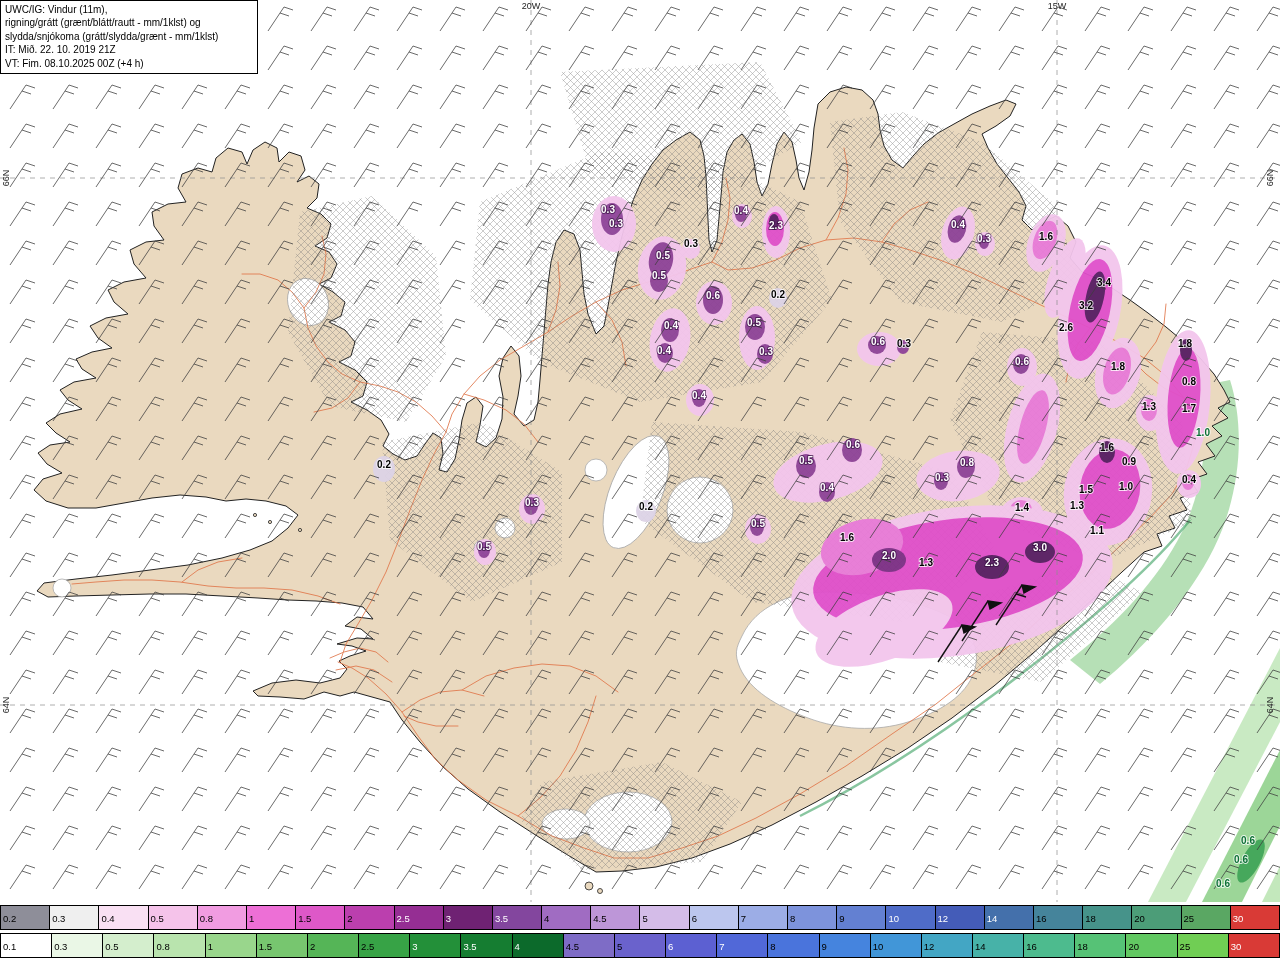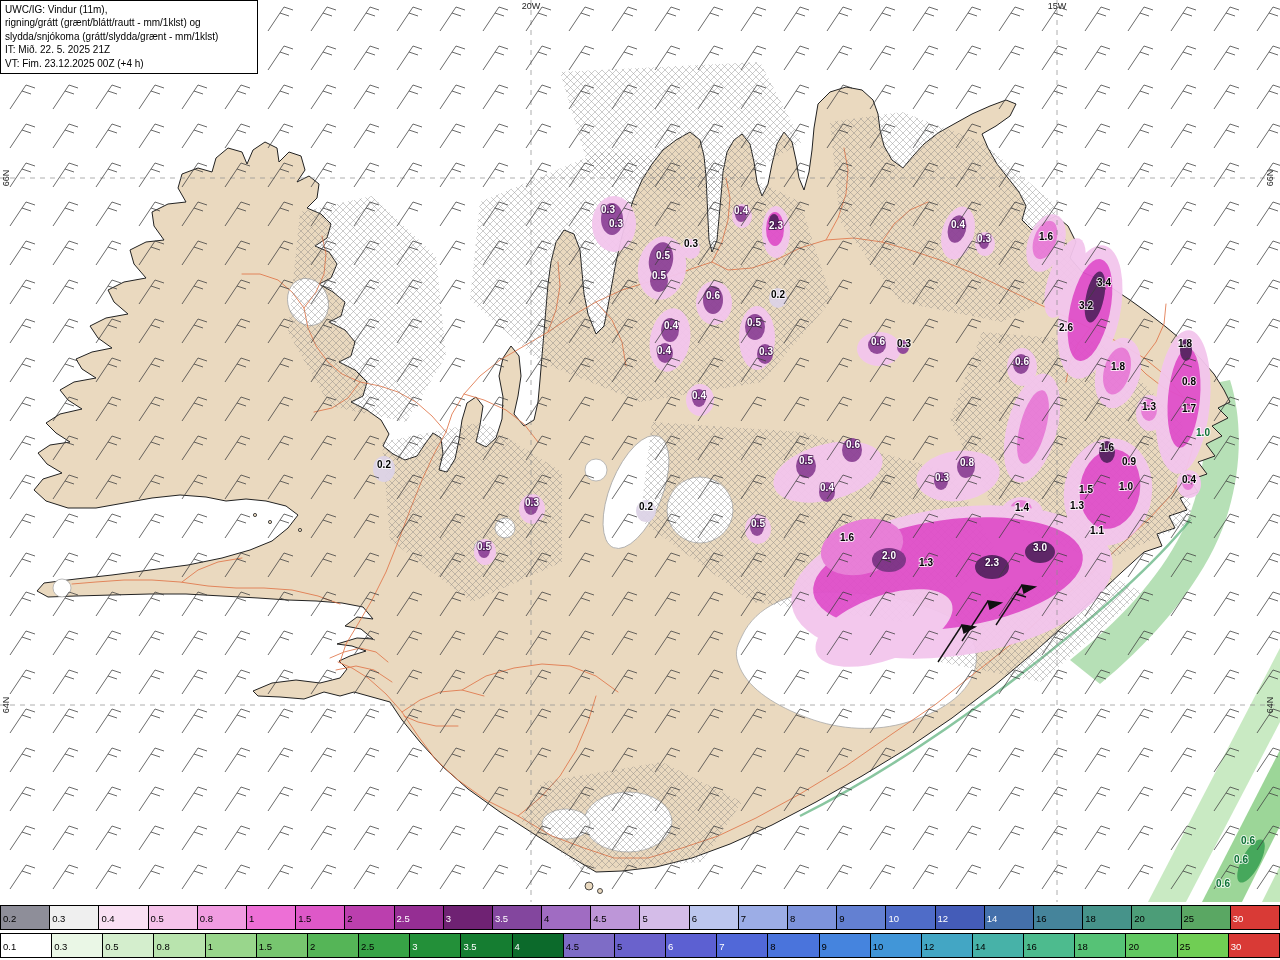--- a/index.html
+++ b/index.html
@@ -304,22 +304,22 @@
         <text x="1248" y="844" class="plabel glab">0.6</text>
         <text x="1241" y="863" class="plabel glab">0.6</text>
         <text x="1223" y="887" class="plabel glab">0.6</text>
       </g>
   </svg>
 
   <div class="infobox">
     <div><span class="b">UWC/IG</span><span>: Vindur (11m),</span></div>
     <div>rigning/grátt (grænt/blátt/rautt - mm/1klst) og</div>
     <div>slydda/snjókoma (grátt/slydda/grænt - mm/1klst)</div>
-    <div>IT: Mið. 22. 5. 2025 21Z</div>
-    <div><span class="b">VT: Fim. 23.12.2025 00Z</span><span> (+4 h)</span></div>
+    <div>IT: Mið. 22. 10. 2019 21Z</div>
+    <div><span class="b">VT: Fim. 08.10.2025 00Z</span><span> (+4 h)</span></div>
   </div>
 
   <div class="bars">
     <div class="bar">
         <div class="cbcell" style="background: rgb(142, 142, 153);">
           <span style="color: rgb(0, 0, 0);">0.2</span>
         </div>
         <div class="cbcell" style="background: rgb(239, 239, 239);">
           <span style="color: rgb(0, 0, 0);">0.3</span>
         </div>

